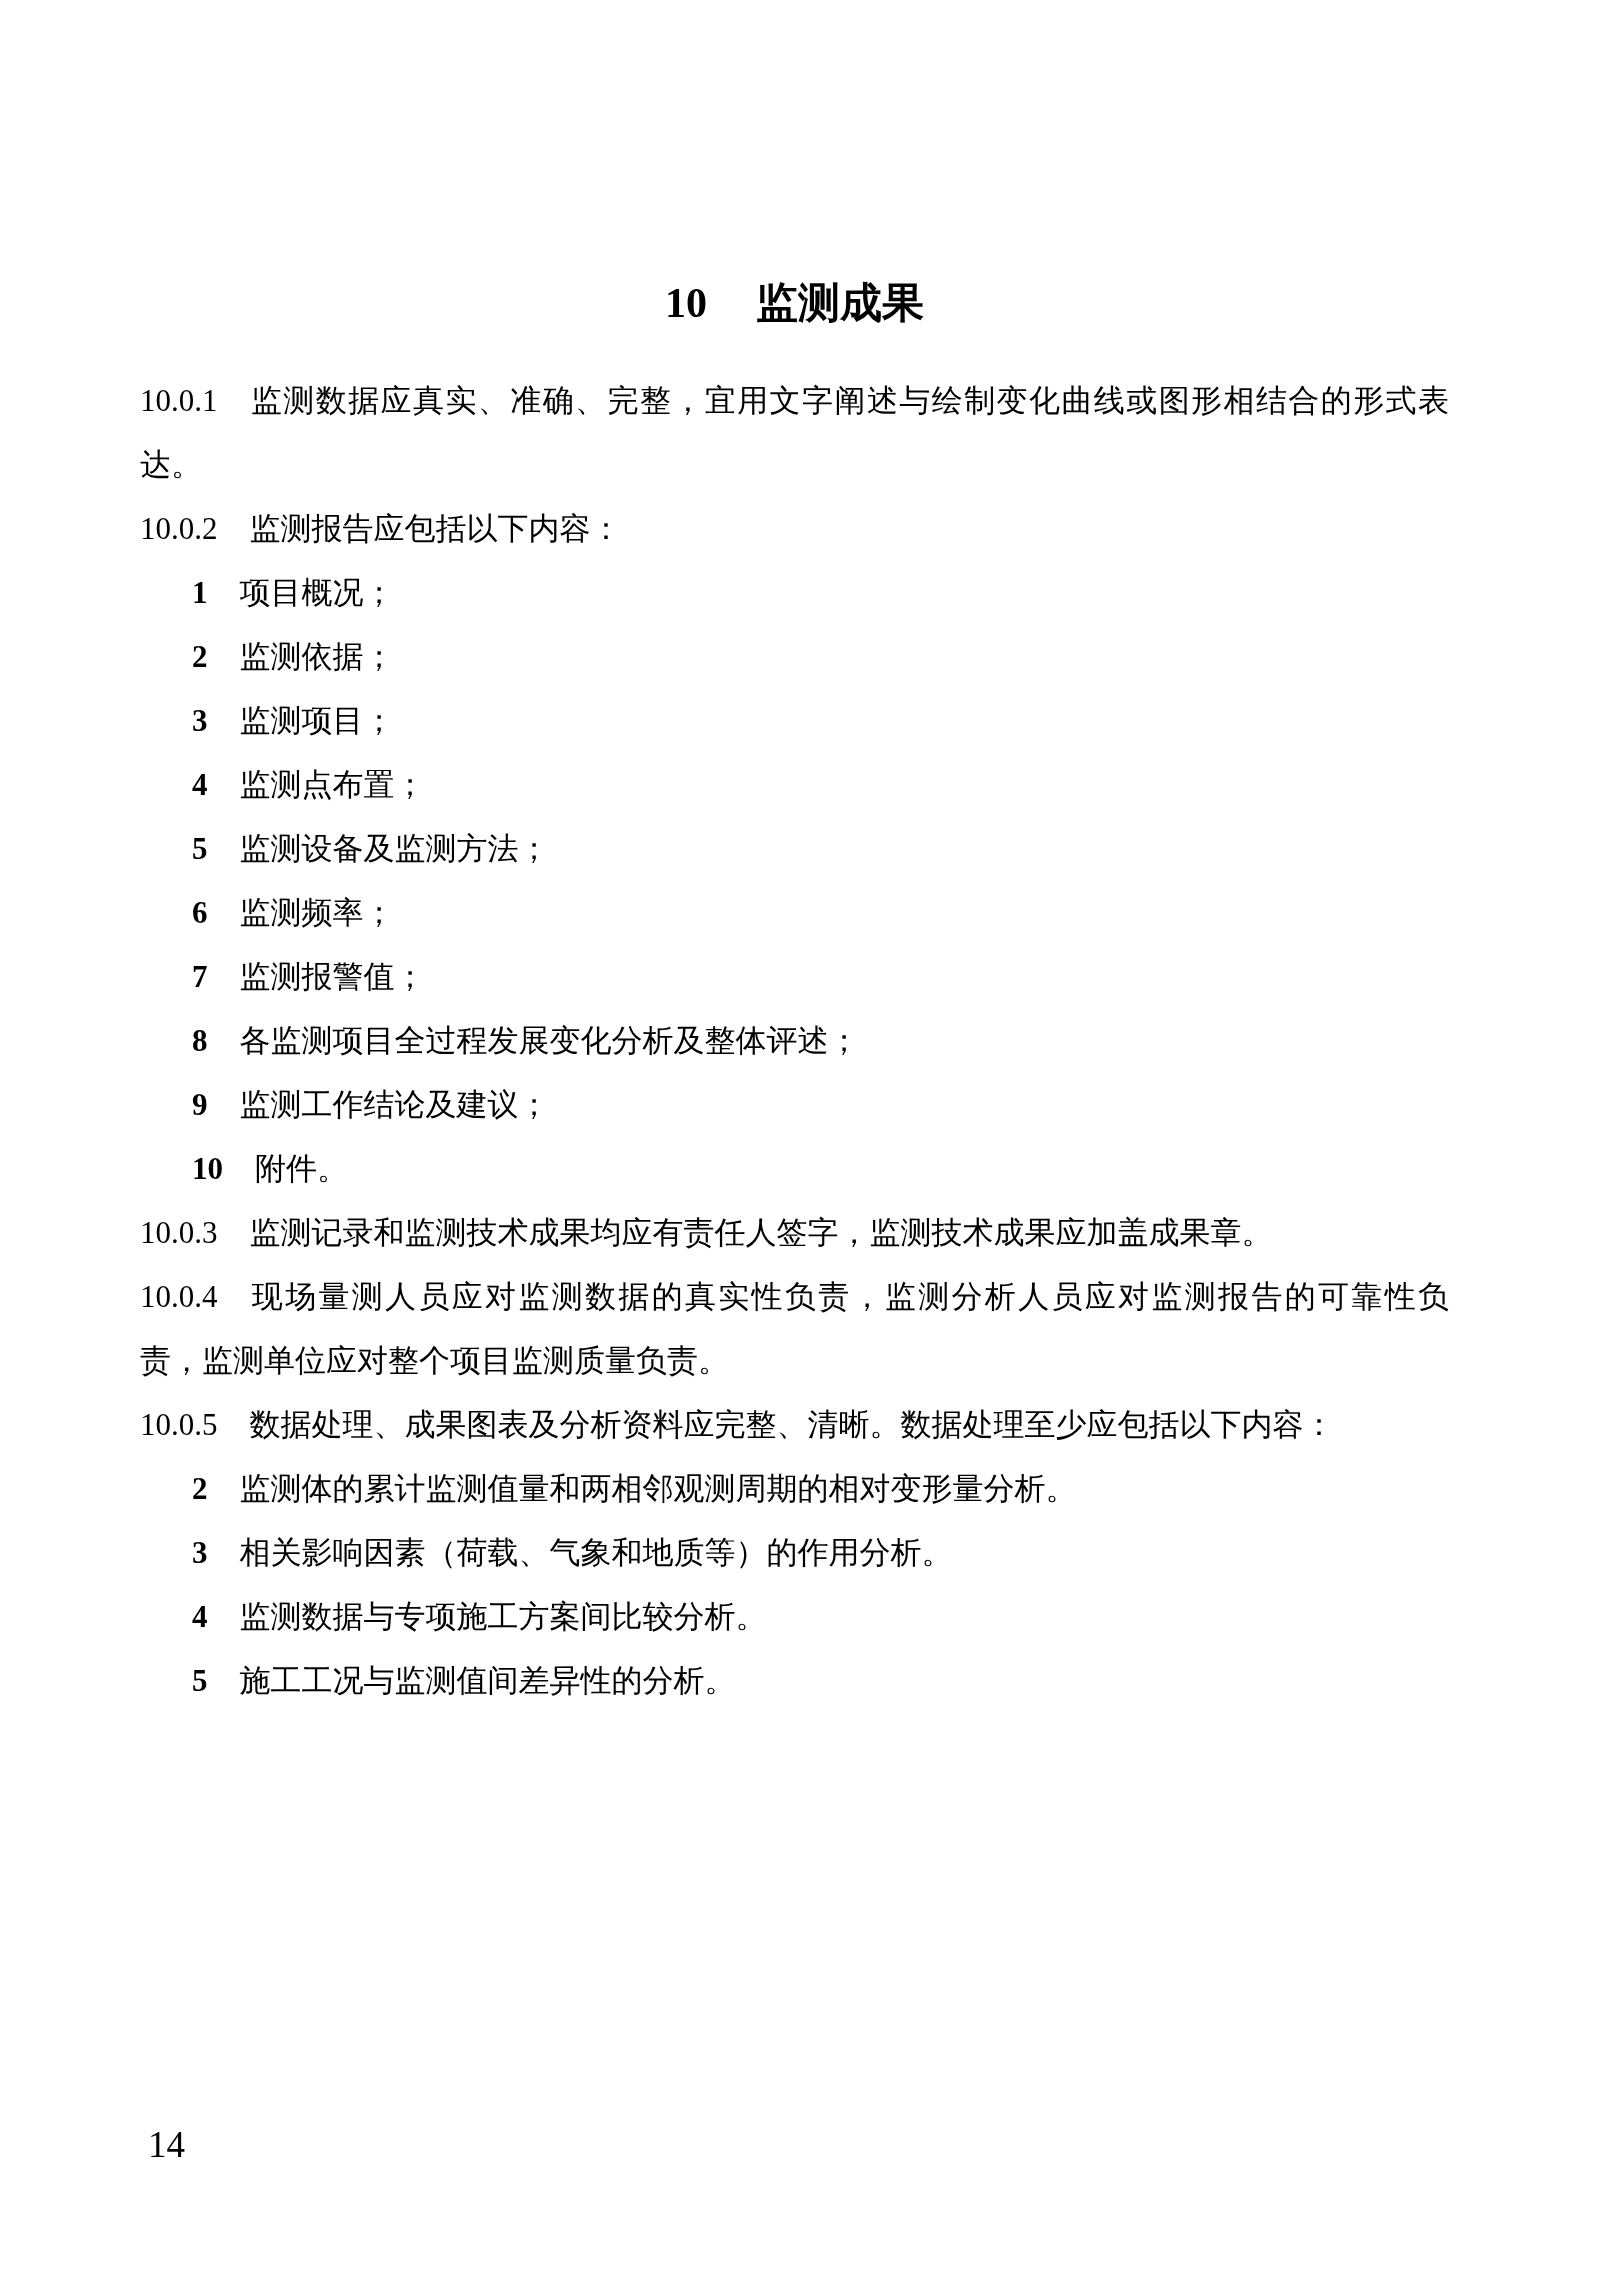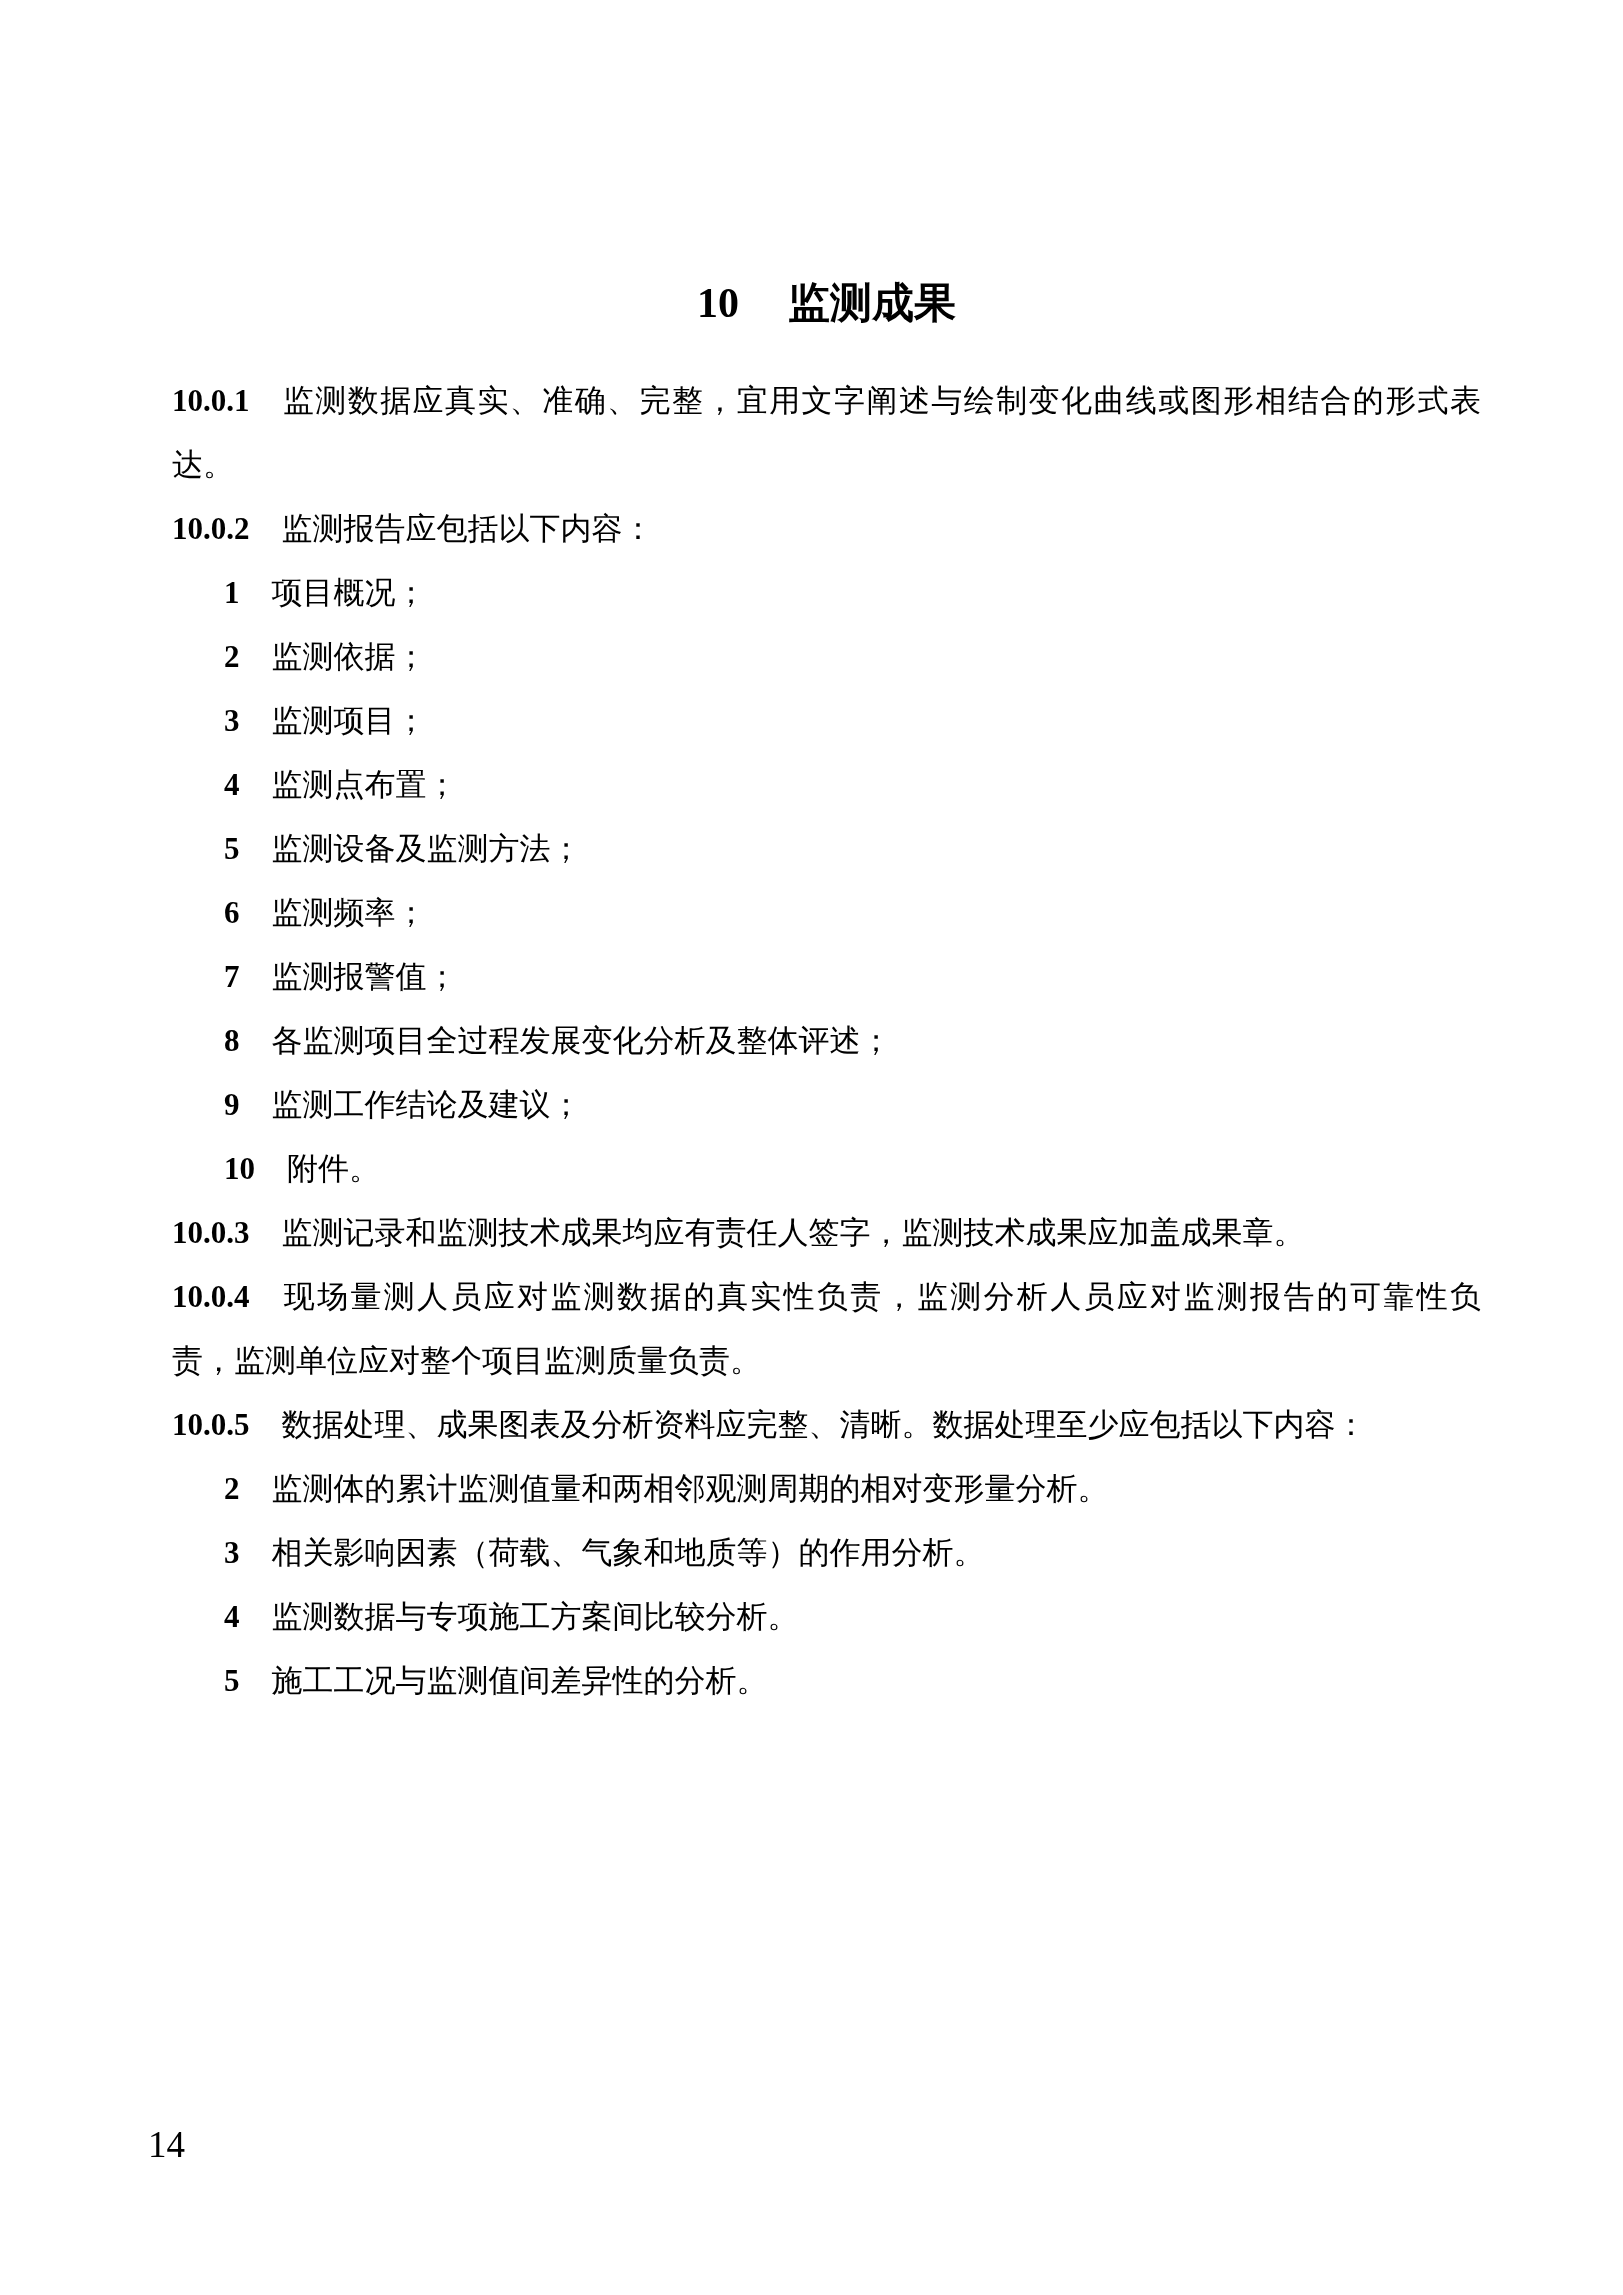--- a/index.html
+++ b/index.html
@@ -11,21 +11,21 @@
     position: relative;
     width: 1624px;
     height: 2295px;
     background: #ffffff;
     color: #000000;
     font-family: "Liberation Serif", "DejaVu Serif", serif;
     overflow: hidden;
   }
   .content {
     position: absolute;
-    left: 172px;
+    left: 140px;
     top: 0;
     width: 1309px;
   }
   .chapter-title {
     margin: 282px 0 45px 0;
     font-size: 42px;
     line-height: 42px;
     font-weight: bold;
     text-align: center;
     white-space: nowrap;
@@ -43,21 +43,21 @@
     margin: 0;
   }
   .clause-line {
     margin: 0;
   }
   .jline {
     text-align: justify;
     text-align-last: justify;
   }
   .cid {
-    font-weight: bold;
+    font-weight: normal;
     margin-right: 32px;
   }
   .item {
     padding-left: 52px;
   }
   .inum {
     font-weight: bold;
     margin-right: 32px;
   }
   .page-number {

